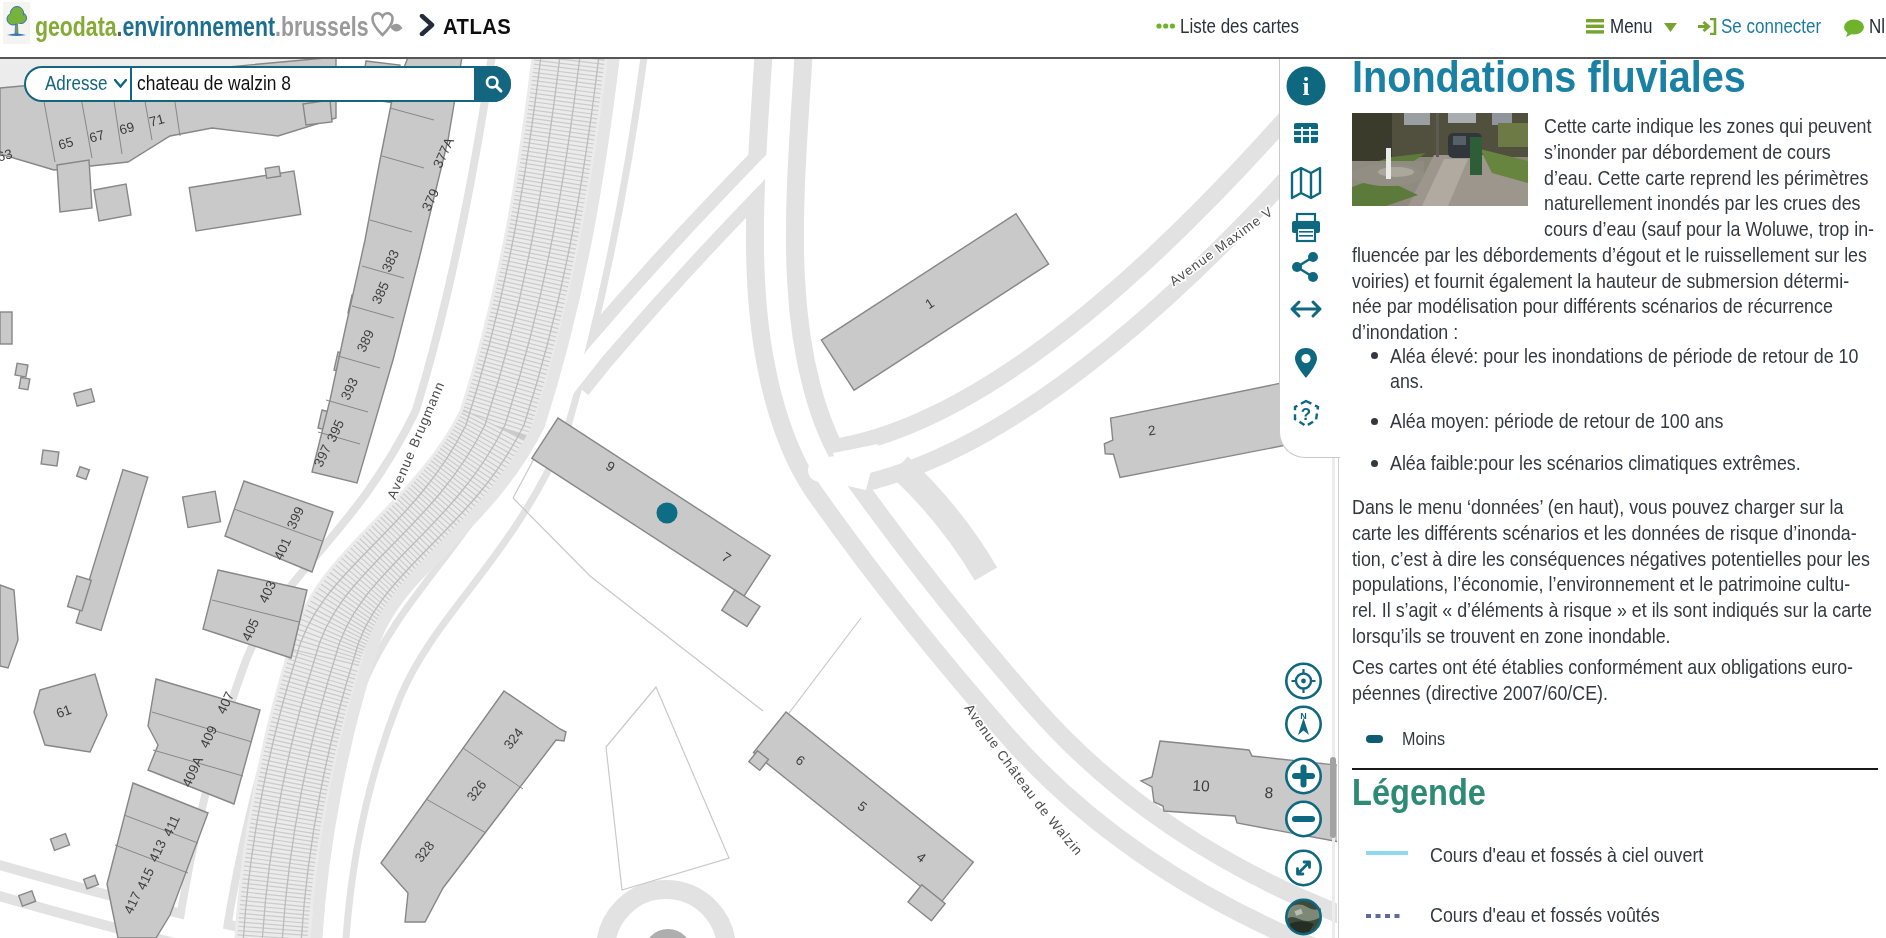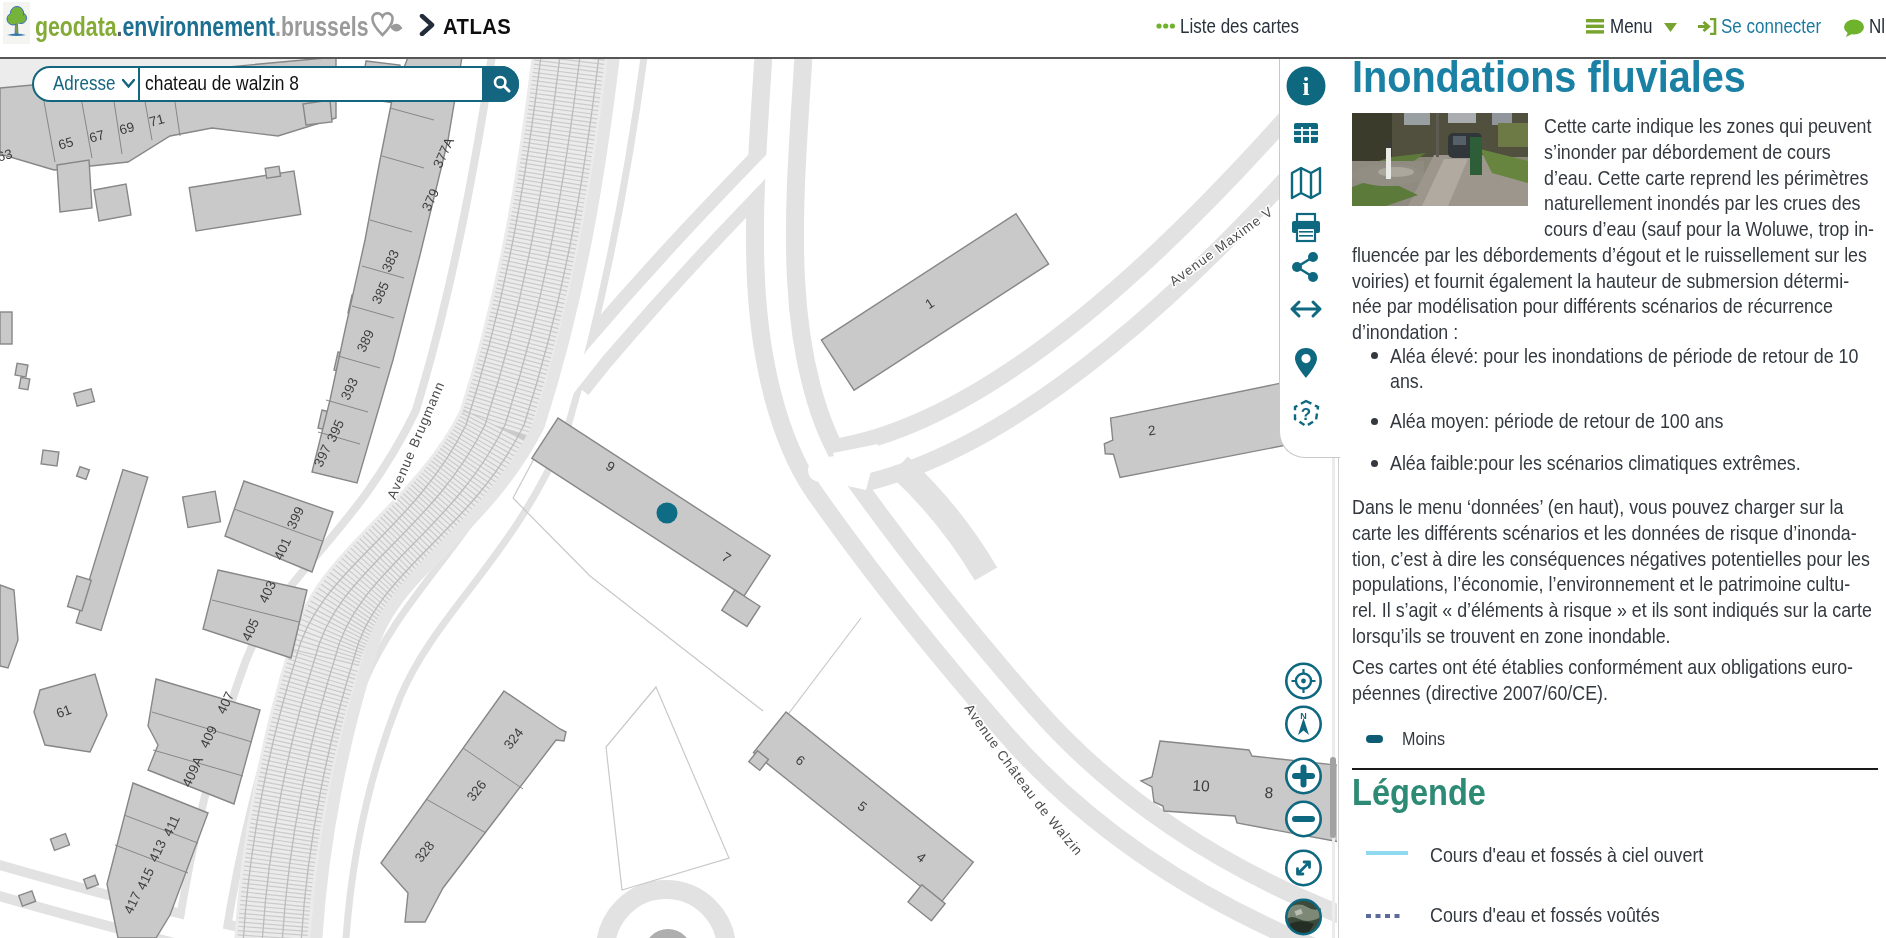--- a/index.html
+++ b/index.html
@@ -301,21 +301,21 @@
   <div class="abs cx" style="left:1721px;top:15px;font-size:20px;color:#1a7aa0;">Se connecter</div>
 
   <svg class="abs" style="left:1843px;top:19px;" width="22" height="19" viewBox="0 0 22 19">
     <ellipse cx="11" cy="8" rx="10" ry="7.6" fill="#6fb32c"></ellipse>
     <path d="M5 13 L3 18 L11 14 Z" fill="#6fb32c"></path>
   </svg>
 
   <div class="abs cx" style="left:1869px;top:15px;font-size:20px;color:#222c3a;">Nl</div>
 </div>
 
-<div class="abs" style="left:32px;top:66px;width:487px;height:24px;z-index:20;">
+<div class="abs" style="left:24px;top:66px;width:487px;height:24px;z-index:20;">
   <div class="abs" style="left:0;top:0;width:483px;height:32px;background:#fff;border:2px solid #14657f;border-radius:18px;"></div>
 
   <div class="abs cx" style="left:21px;top:6px;font-size:20px;color:#14657f;">Adresse</div>
   <svg class="abs" style="left:90px;top:13px;" width="13" height="9" viewBox="0 0 13 9">
       <path d="M1 1 L6.5 7.5 L12 1" stroke="#14657f" stroke-width="2.4" fill="none" stroke-linecap="round"></path>
     </svg>
   <div class="abs" style="left:106px;top:2px;width:2px;height:32px;background:#14657f;"></div>
 
   <div class="abs cx" style="left:113px;top:5px;font-size:20.5px;color:#101010;">chateau de walzin 8</div>
 

